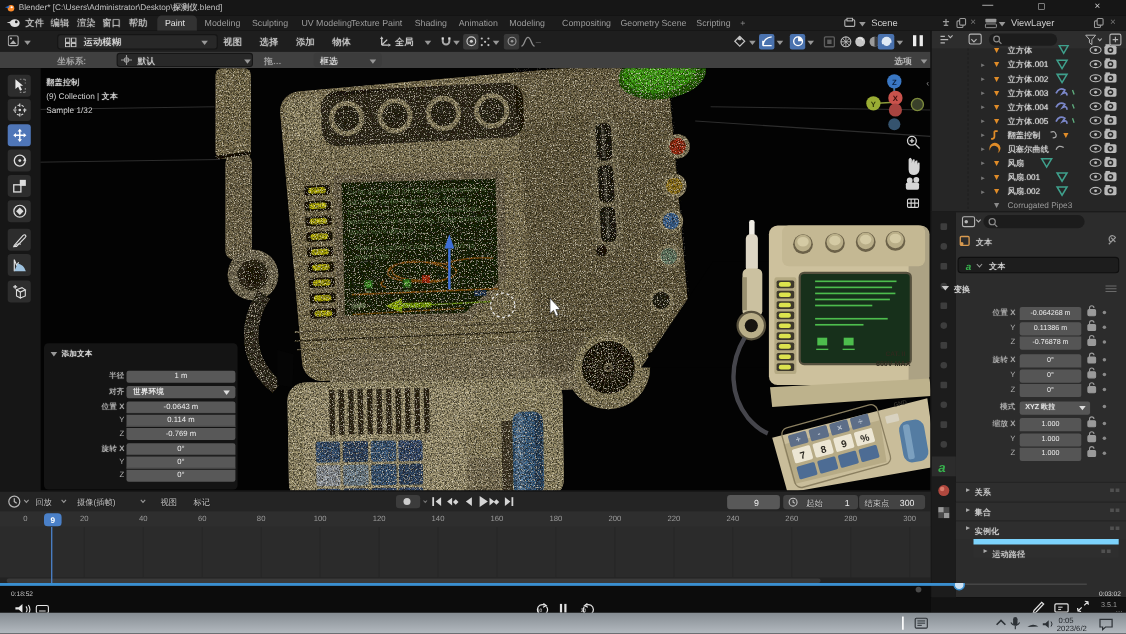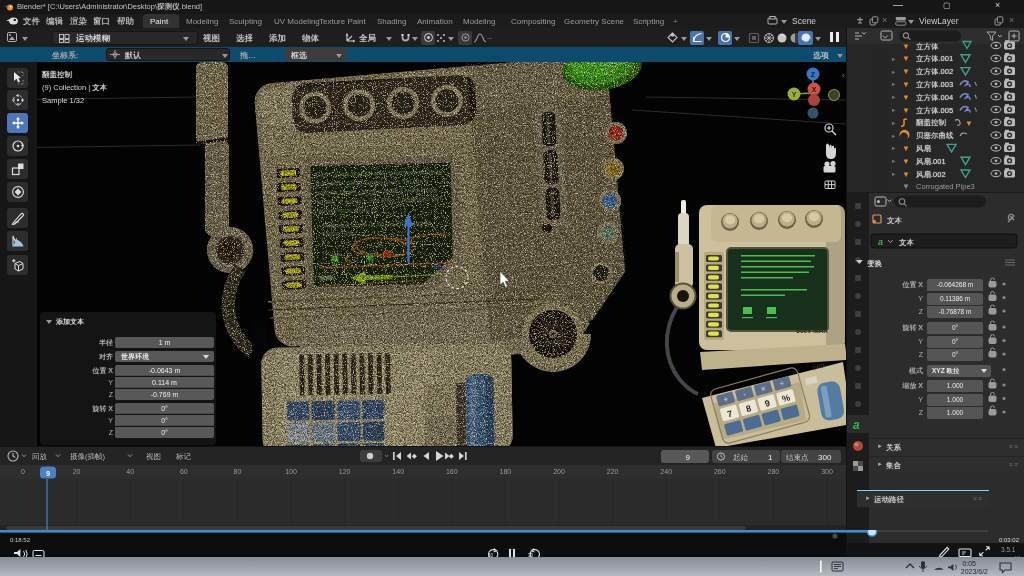--- a/index.html
+++ b/index.html
@@ -6,21 +6,21 @@
 .abs{position:absolute}
 .zh{text-shadow:0 0 1px currentColor}
 .chev{display:inline-block;width:0;height:0;border-left:3px solid transparent;border-right:3px solid transparent;border-top:4px solid #989898;vertical-align:middle}
 
 #titlebar{left:0;top:0;width:1024px;height:14px;background:#161616;color:#c2c2c2;font-size:7.5px}
 
 #menubar{left:0;top:14px;width:1024px;height:14px;background:#1b1b1b;color:#bdbdbd;font-size:8.5px}
 .tab{position:absolute;top:1px;height:13px;line-height:13px;color:#9d9d9d;font-size:8px}
 
 #vheader{left:0;top:28px;width:846px;height:19px;background:#1e1e1e;color:#c8c8c8;font-size:8.5px}
-#toolsettings{left:0;top:47px;width:846px;height:15px;background:#0c4a6e;color:#a8a8a8;font-size:8px}
+#toolsettings{left:0;top:47px;width:846px;height:15px;background:#404040;color:#a8a8a8;font-size:8px}
 
 #viewport{left:0;top:62px;width:846px;height:384px;background:#020202}
 #toolstrip{left:0;top:0;width:37px;height:384px;background:#161616}
 .tbtn{position:absolute;left:7px;width:21px;height:20px;background:#2d2d2d;border-radius:3px}
 .tbtn.on{background:#4f76b8}
 #vptext{left:42px;top:6px;color:#d8d8d8;font-size:7.5px;line-height:13px;text-shadow:0 1px 1px #000}
 
 #oppanel{left:40px;top:250px;width:176px;height:133px;background:rgba(22,22,22,.92);border-radius:4px;color:#cfcfcf;font-size:7px}
 .opf{position:absolute;left:75px;width:99px;height:11px;background:#585858;color:#efefef;text-align:center;line-height:11px;font-size:7px}
 .oplbl{position:absolute;right:103px;color:#b4b4b4;font-size:7px;line-height:11px;white-space:nowrap}
@@ -865,21 +865,26 @@
 <div class="abs" style="left:22px;top:263px;width:156px;height:17px;border-top:1px solid #242424;background:#2e2e2e">
  <span class="abs" style="left:8px;top:4px;color:#aaa;font-size:6px">►</span>
       <span class="abs zh" style="left:17px;top:4px;font-size:7.5px;color:#d2d2d2">集合</span>
       <span class="pgrip" style="top:4px">≡≡</span>
 </div>
 <div class="abs" style="left:22px;top:245px;width:156px;height:17px;border-top:1px solid #242424;background:#2e2e2e">
  <span class="abs" style="left:8px;top:4px;color:#aaa;font-size:6px">►</span>
       <span class="abs zh" style="left:17px;top:4px;font-size:7.5px;color:#d2d2d2">关系</span>
       <span class="pgrip" style="top:4px">≡≡</span>
 </div>
-<div class="abs" style="left:10px;top:297px;width:132px;height:17px;border-top:1px solid #7dd3fc;background:#2e2e2e">
+<div class="abs" style="left:22px;top:280px;width:156px;height:17px;border-top:1px solid #242424;background:#2e2e2e">
+ <span class="abs" style="left:8px;top:4px;color:#aaa;font-size:6px">►</span>
+      <span class="abs zh" style="left:17px;top:4px;font-size:7.5px;color:#d2d2d2">实例化</span>
+      <span class="pgrip" style="top:4px">≡≡</span>
+</div>
+<div class="abs" style="left:38px;top:297px;width:132px;height:17px;border-top:5px solid #7dd3fc;background:#2e2e2e">
  <span class="abs" style="left:8px;top:4px;color:#aaa;font-size:6px">►</span>
       <span class="abs zh" style="left:17px;top:4px;font-size:7.5px;color:#d2d2d2">运动路径</span>
       <span class="pgrip" style="top:4px">≡≡</span>
 </div>
 </div>
 <div class="abs" id="timeline">
 <svg class="abs" style="left:0;top:0" width="846" height="84" viewBox="0 0 846 84">
 <rect x="0" y="0" width="846" height="18" fill="#242424"></rect>
 <rect x="0" y="18" width="846" height="14" fill="#2e2e2e"></rect>
 <rect x="0" y="32" width="846" height="46" fill="#2b2b2b"></rect>

